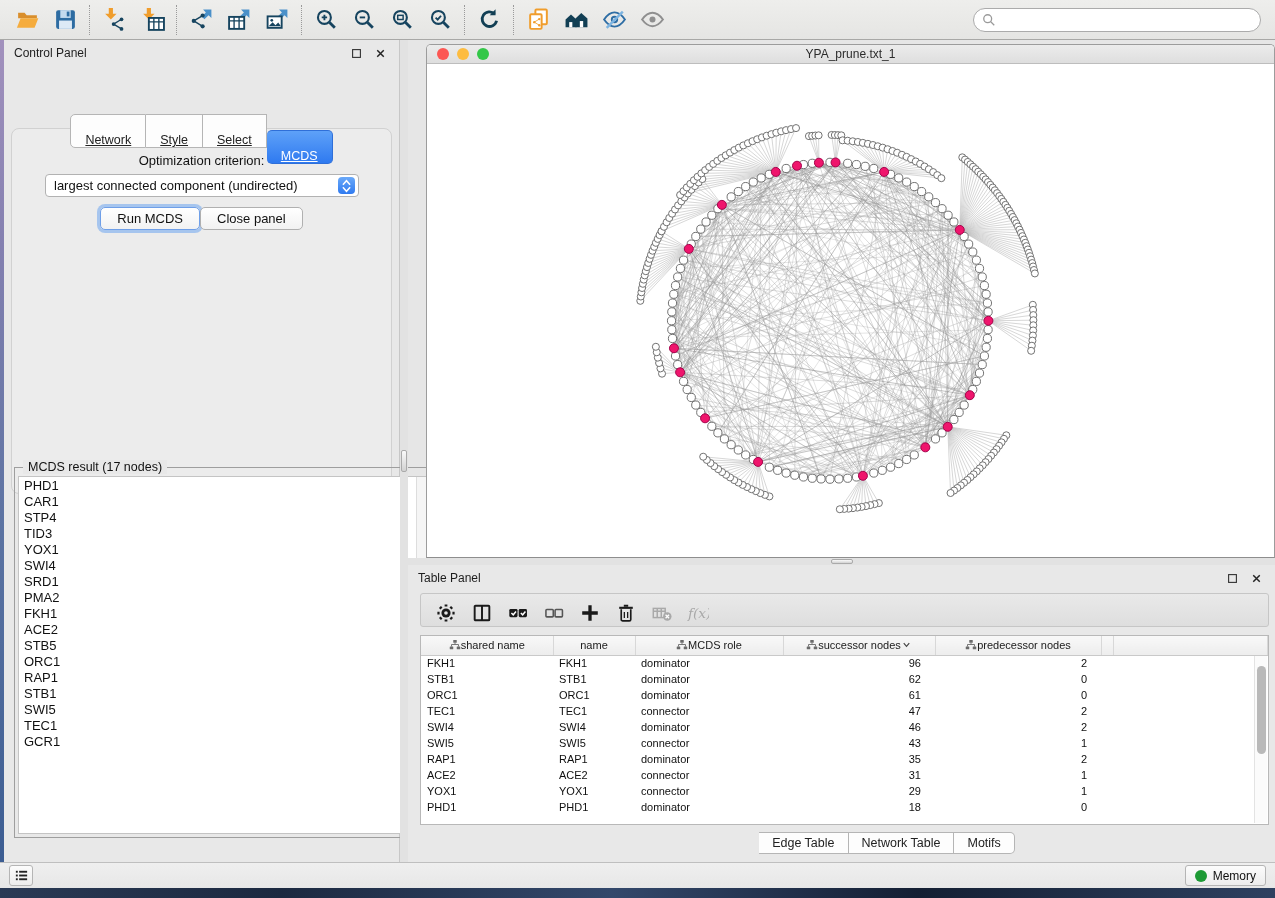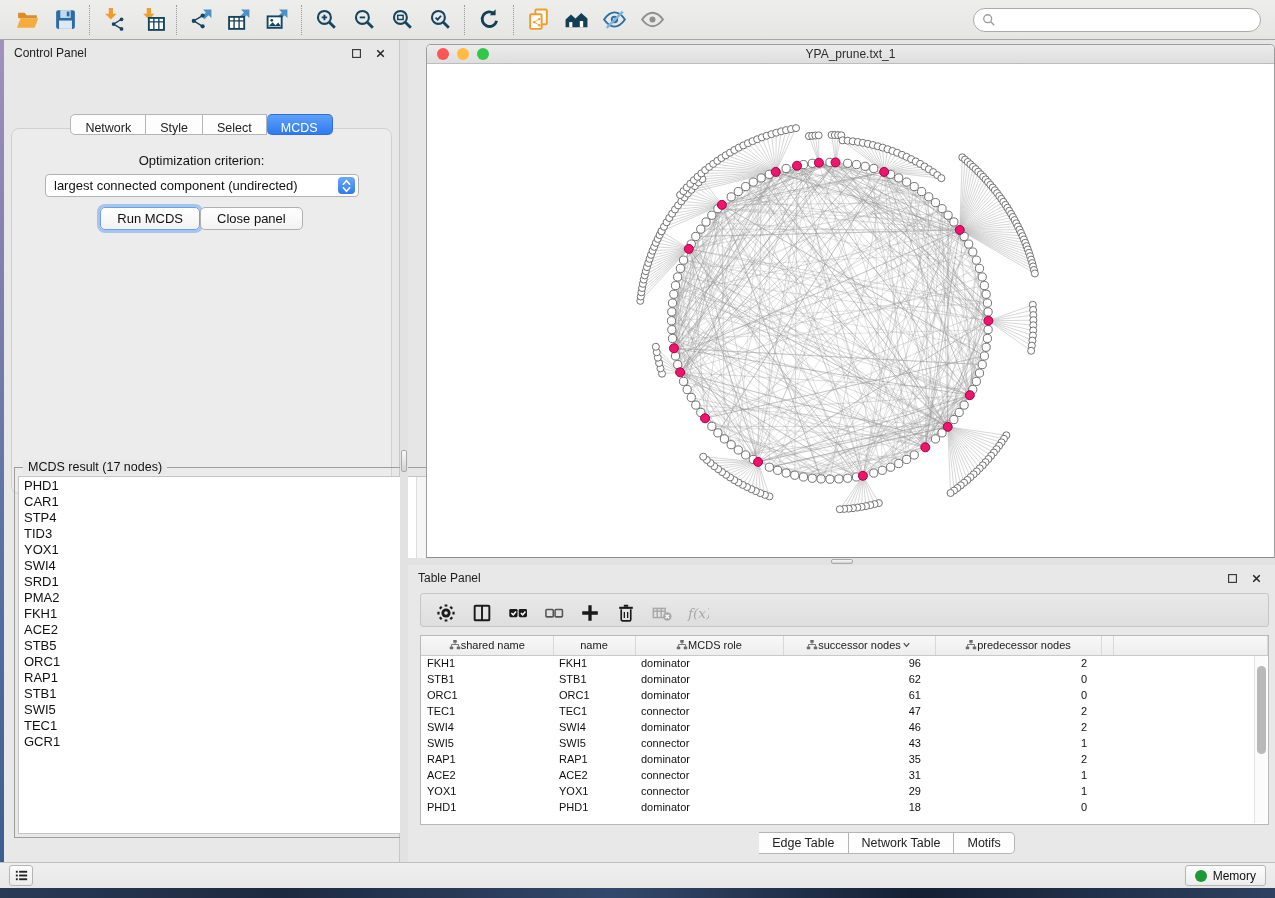--- a/index.html
+++ b/index.html
@@ -28,24 +28,24 @@
   #control-panel { position:relative; width:396px; height:100%; background:#e8e8e8; border-right:1px solid #c7c7c7; }
   .panel-header { position:absolute; left:0; top:0; right:0; height:26px; display:flex; align-items:center; padding:0 10px; }
   .panel-title { font-size:12px; color:#1d1d1d; }
   .panel-header .spacer { flex:1; }
   .win-ico { width:18px; height:18px; display:flex; align-items:center; justify-content:center; margin-left:6px; }
   .win-ico svg { width:13px; height:13px; }
 
   #cp-box { position:absolute; left:7px; right:7px; top:88px; height:366px;
     background:#ececec; border:1px solid #d1d1d1; border-radius:8px; }
   #cp-tabs { position:absolute; left:0; right:0; top:74px; display:flex; justify-content:center; z-index:2; }
-  .cp-tab { height:21px; line-height:19px; padding:4px 14px; font-size:12.5px; color:#222;
-    background:#fdfdfd; border:1px solid #b5b5b5; border-left:none; cursor:default; }
+  .cp-tab { height:21px; line-height:19px; padding:16px 14px; font-size:12.5px; color:#222;
+    background:#fdfdfd; border:1px solid #b5b5b5; border-left:none; cursor:default;text-decoration:underline; }
   .cp-tab:first-child { border-left:1px solid #b5b5b5; border-radius:5px 0 0 5px; }
-  .cp-tab:last-child { border-radius:0 5px 5px 0; }
+  .cp-tab:last-child { border-radius:0 5px 5px 0;margin-top:16px; }
   .cp-tab.active { background:linear-gradient(#5ea1f8,#2f7af0); color:#fff; border-color:#2f6fd8; border-radius:5px; }
 
   #opt-label { position:absolute; left:0; right:0; top:113px; text-align:center; font-size:13px; color:#111; }
   #criterion-select { position:absolute; left:41px; top:134px; width:314px; height:23px;
     background:#fff; border:1px solid #b2b2b2; border-radius:4px; display:flex; align-items:center; cursor:default; }
   #criterion-select .sel-text { flex:1; font-size:13px; color:#111; padding-left:8px; white-space:nowrap; }
   #criterion-select .stepper { width:17px; height:17px; margin-right:3px; border-radius:4px;
     background:linear-gradient(#6aa9f9,#2f7af0); display:flex; flex-direction:column; align-items:center; justify-content:center; }
   .stepper svg { width:9px; height:7px; display:block; }
 

